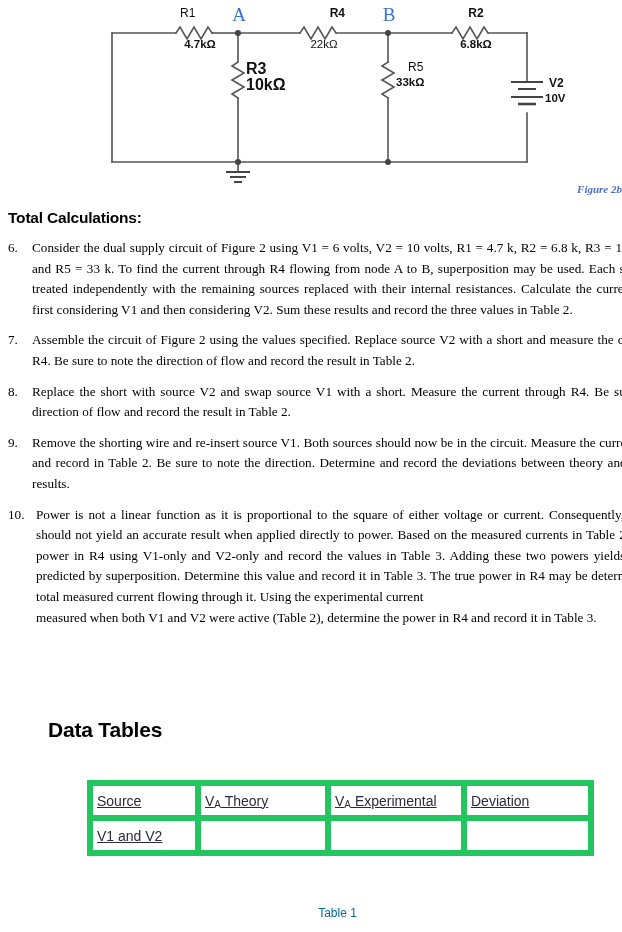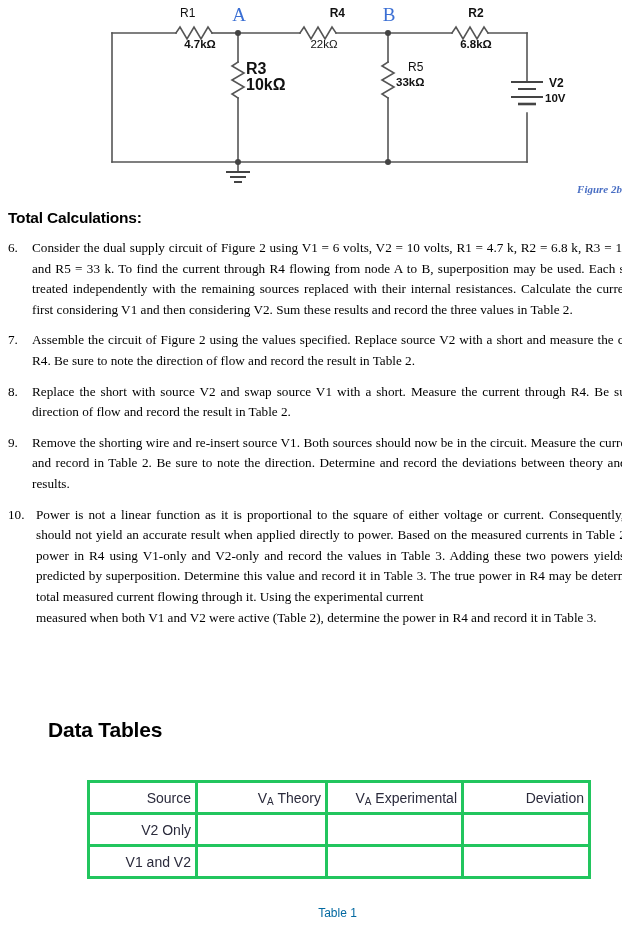--- a/index.html
+++ b/index.html
@@ -94,26 +94,27 @@
     left: 87px;
     top: 780px;
     border-collapse: collapse;
     table-layout: fixed;
     width: 501px;
     font-family: "Liberation Sans", sans-serif;
     font-size: 14px;
     color: #2b2b3c;
   }
   #data-table td, #data-table th {
-    border: 3px solid #22c55e;
+    border: 6px solid #22c55e;
     height: 29px;
-    text-align: right;
+    text-align: left;
     vertical-align: middle;
     font-weight: normal;
     padding: 0 4px;
+    text-decoration: underline;
   }
   #data-table col.c1 { width: 108px; }
   #data-table col.c2 { width: 130px; }
   #data-table col.c3 { width: 136px; }
   #data-table col.c4 { width: 127px; }
   #data-table .sub {
     font-size: 10px;
     vertical-align: baseline;
     position: relative;
     top: 2px;
@@ -270,26 +271,20 @@
   <thead>
     <tr>
       <th>Source</th>
       <th><span>V</span><span class="sub">A</span><span> Theory</span></th>
       <th><span>V</span><span class="sub">A</span><span> Experimental</span></th>
       <th>Deviation</th>
     </tr>
   </thead>
   <tbody>
     <tr>
-      <td>V2 Only</td>
-      <td></td>
-      <td></td>
-      <td></td>
-    </tr>
-    <tr>
       <td>V1 and V2</td>
       <td></td>
       <td></td>
       <td></td>
     </tr>
   </tbody>
 </table>
 
 <div id="table-caption">Table 1</div>
 

